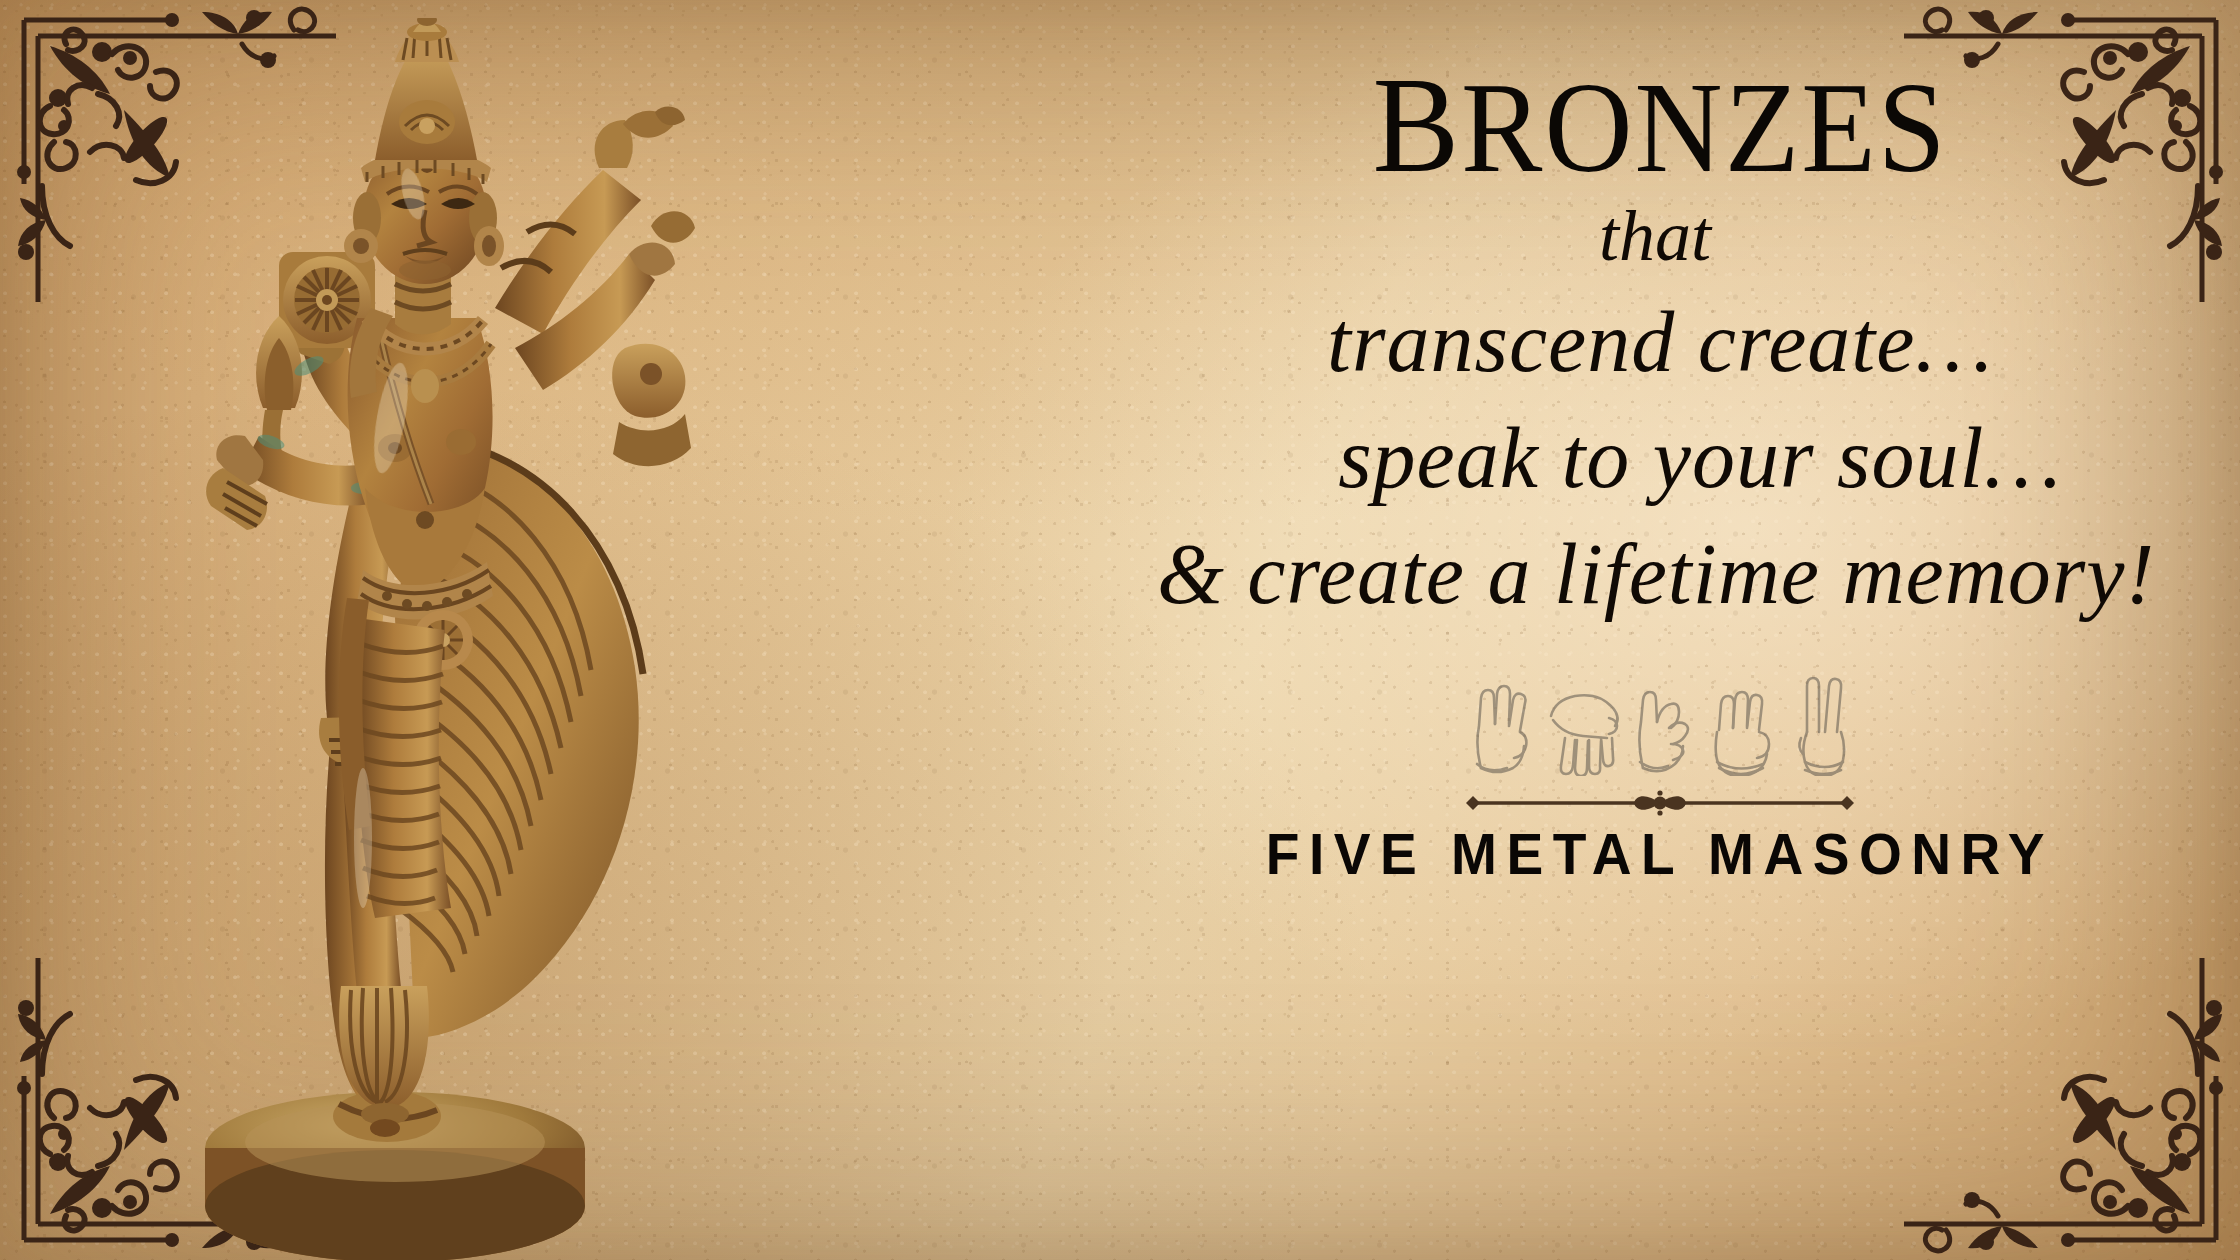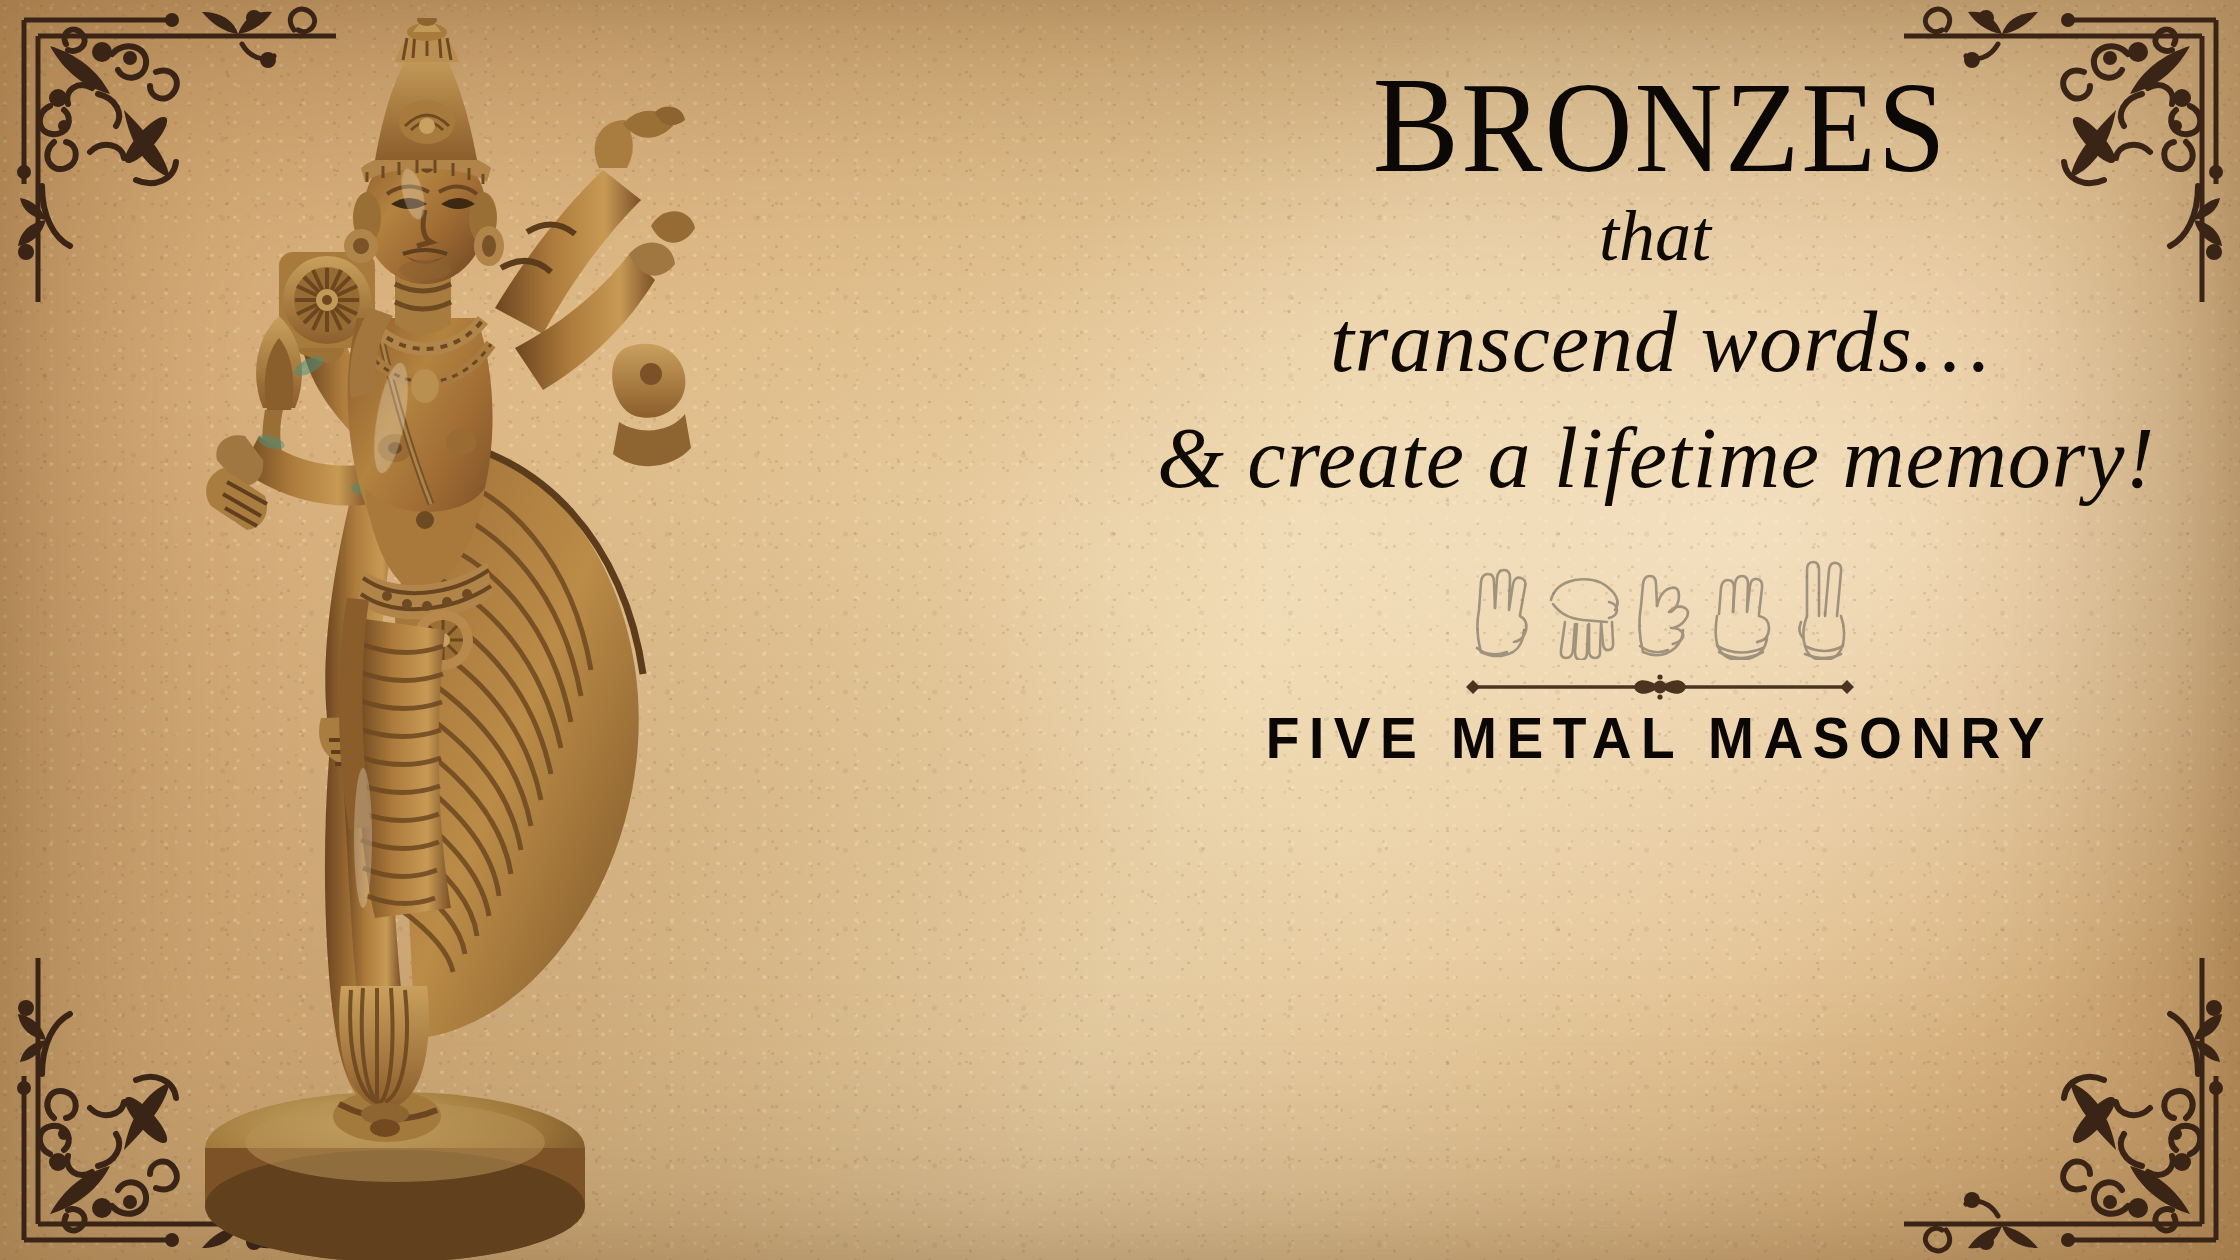--- a/index.html
+++ b/index.html
@@ -563,21 +563,22 @@
     </g>
   </svg>
 
   <div class="txt">
 
     <div class="headline">
       <span class="cap">B</span><span>RONZES</span>
     </div>
 
     <div class="script l-that">that</div>
-    <div class="script l1">transcend words…</div>
+    <div class="script l1">transcend create…</div>
+    <div class="script l2">speak to your soul…</div>
     <div class="script l4">&amp; create a lifetime memory!</div>
 
     <div class="mudras">
 
       <svg width="74" height="96" viewBox="0 0 74 96">
         <g fill="none" stroke="#4a3a26" stroke-width="2.6" stroke-linecap="round" stroke-linejoin="round">
           <path d="M18 88 q-6 -22 -2 -42 l2 -28 q1 -8 7 -8 t6 8 l1 26"></path>
           <path d="M32 44 l2 -30 q1 -8 7 -8 t6 8 l-1 30"></path>
           <path d="M46 46 l4 -26 q2 -8 8 -6 t4 9 l-5 28"></path>
           <path d="M57 52 q8 4 6 14 q-2 10 -12 12"></path>

